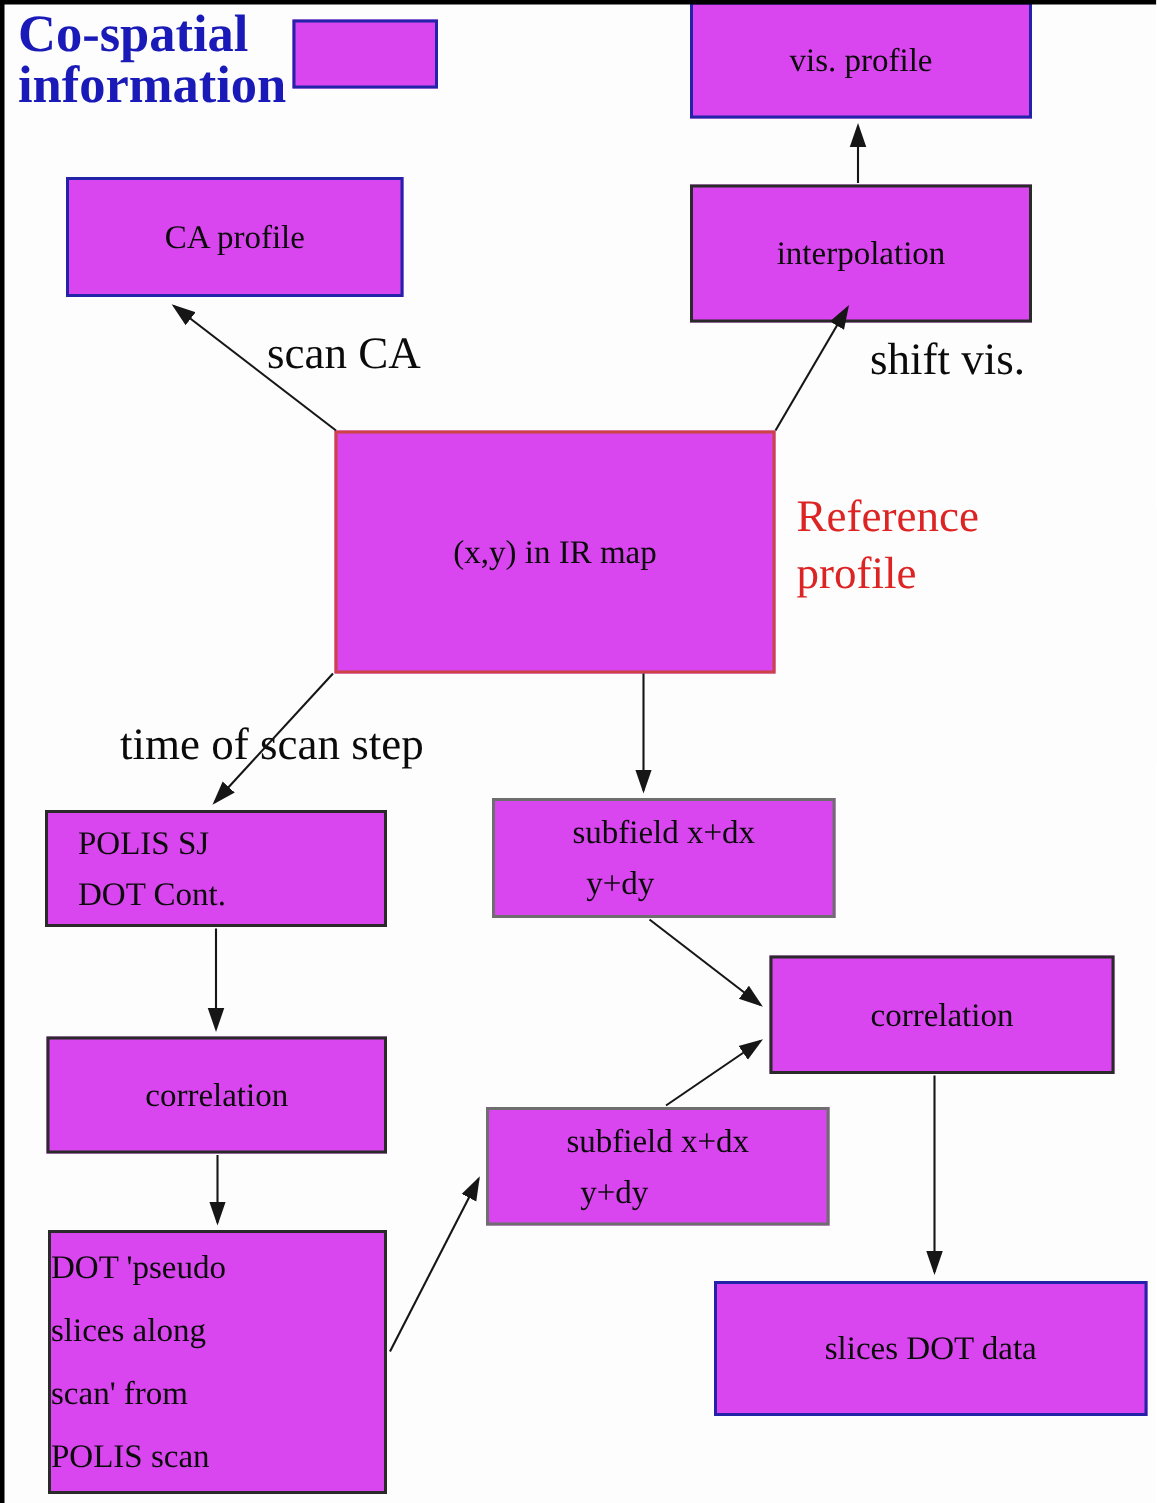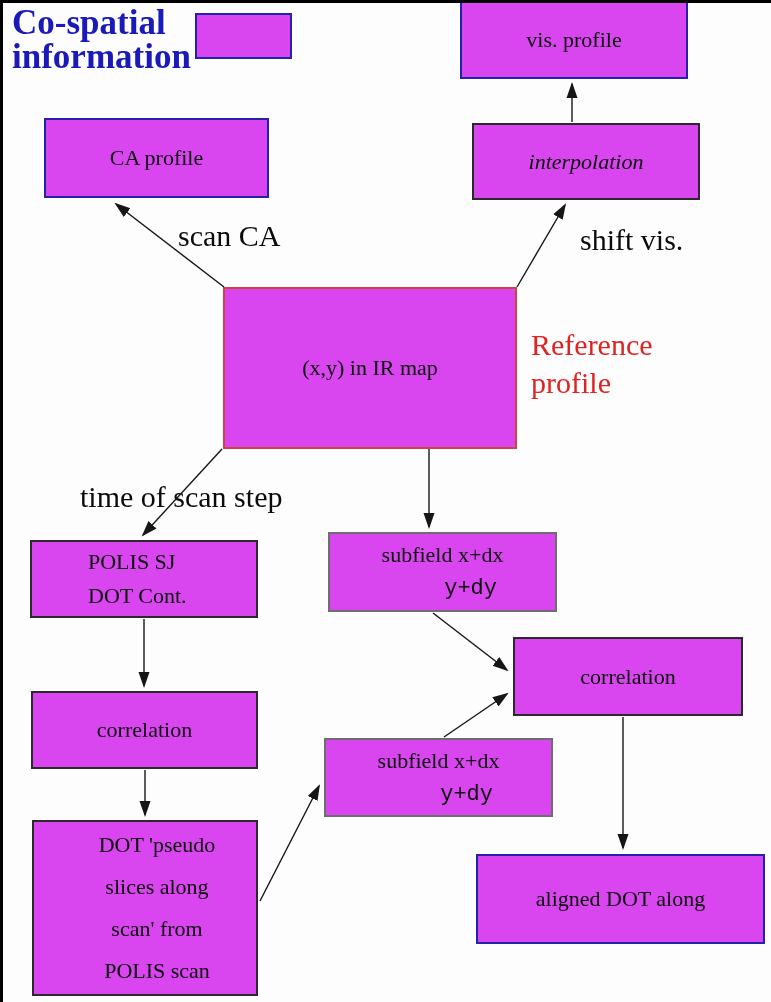--- a/index.html
+++ b/index.html
@@ -18,31 +18,31 @@
     font-size:22px; line-height:34px; text-align:center;
   }
   .b-blue{border:2px solid var(--blue-border);}
   .b-black{border:2px solid #2a2a2a;}
   .b-gray{border:2px solid #6e6e6e;}
   .b-red{border:2px solid var(--red-border);}
 
   .n-legend   {left:195px; top:13px;  width:97px;  height:46px;}
   .n-vis      {left:460px; top:1px;   width:228px; height:78px;}
   .n-ca       {left:20px;   top:118px; width:225px; height:80px;margin-left:24px;}
-  .n-interp   {left:472px; top:123px; width:228px; height:77px;font-style:italic;}
+  .n-interp   {left:460px; top:123px; width:228px; height:92px;}
   .n-irmap    {left:223px; top:287px; width:294px; height:162px;}
-  .n-polis    {left:30px;  top:540px; width:228px; height:78px; text-align:left; padding-left:56px;}
+  .n-polis    {left:30px;  top:540px; width:228px; height:78px; text-align:left; padding-left:20px;}
   .n-sub1     {left:328px; top:532px; width:229px; height:80px;}
   .n-corr-r   {left:513px; top:637px; width:230px; height:79px;}
   .n-corr-l   {left:31px;  top:691px; width:227px; height:78px;}
   .n-sub2     {left:324px; top:738px; width:229px; height:79px;}
-  .n-dot      {left:32px;  top:820px; width:226px; height:176px; text-align:center; padding-left:24px; line-height:42px;}
+  .n-dot      {left:32px;  top:820px; width:226px; height:176px; text-align:left; line-height:42px;}
   .n-aligned  {left:476px; top:854px; width:289px; height:90px;}
 
-  .sub-line2{ text-align:right; padding-right:58px;font-family:Liberation Mono, monospace; }
+  .sub-line2{ padding-right:58px; }
 
   .lbl{ position:absolute; font-size:30px; line-height:36px; white-space:nowrap; }
   .lbl-title{
     left:12px; top:6px; color:var(--blue-text); font-weight:bold;
     font-size:35px; line-height:34px; white-space:normal;
   }
   .lbl-shift-ca {left:178px; top:218px;}
   .lbl-shift-vis{left:580px; top:222px;}
   .lbl-time     {left:80px;  top:479px;}
   .lbl-ref      {left:531px; top:326px; color:var(--red-text); line-height:38px;}
@@ -105,21 +105,21 @@
   </div>
 
   <div class="node b-black n-dot">
     <span>DOT 'pseudo</span>
     <span>slices along</span>
     <span>scan' from</span>
     <span>POLIS scan</span>
   </div>
 
   <div class="node b-blue n-aligned">
-    <span>aligned DOT along</span>
+    <span>slices DOT data</span>
   </div>
 
   <div class="lbl lbl-shift-ca">scan CA</div>
   <div class="lbl lbl-shift-vis">shift vis.</div>
   <div class="lbl lbl-time">time of scan step</div>
   <div class="lbl lbl-ref">
     <div>Reference</div>
     <div>profile</div>
   </div>
 

